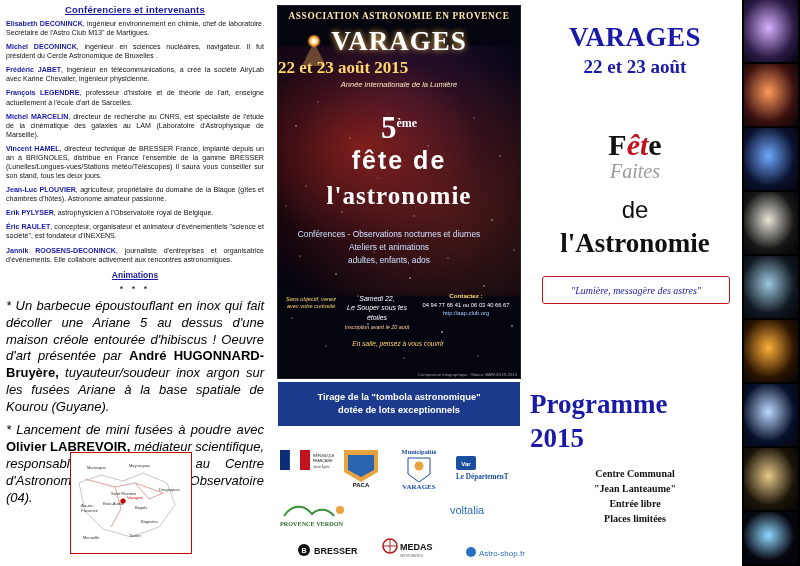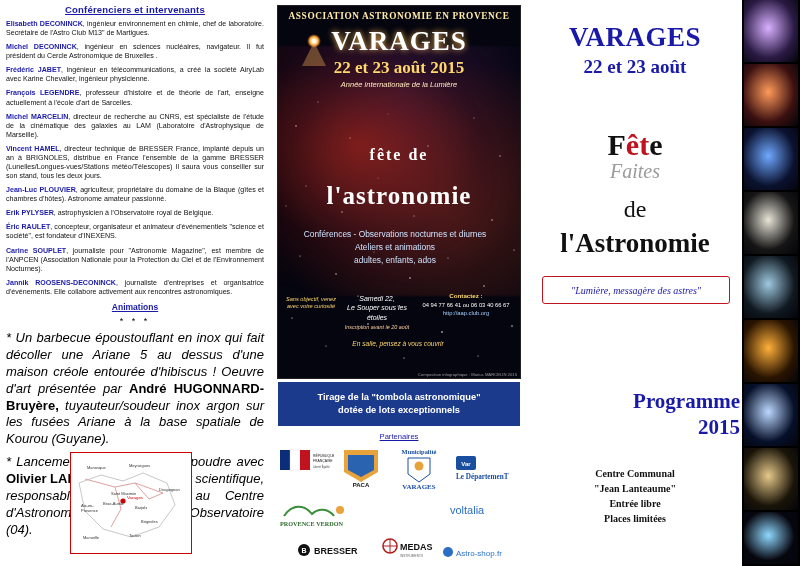--- a/index.html
+++ b/index.html
@@ -61,47 +61,47 @@
     font-size:9.3px;font-weight:bold;color:#ffe9a8;letter-spacing:.6px;
     font-family:"Liberation Serif", serif;
   }
   .varages{
     position:absolute;top:20px;left:0;width:242px;text-align:center;
     font-size:27px;font-weight:bold;color:#ffffff;letter-spacing:1px;
     font-family:"Liberation Serif", serif;
     text-shadow:0 0 6px #ffbb55;
   }
   .dates{
-    position:absolute;top:52px;left:0;width:242px;text-align:center;
+    position:absolute;top:52px;left:0;width:242px;
     font-size:17px;font-weight:bold;color:#ffd86b;
     font-family:"Liberation Serif", serif;
   }
   .annee{
     position:absolute;top:74px;left:0;width:242px;text-align:center;
     font-size:7.5px;color:#ffe9c0;font-style:italic;
   }
   .cinq{
     position:absolute;top:104px;left:0;width:242px;text-align:center;
     font-size:31px;font-weight:bold;color:#ffffff;
     font-family:"Liberation Serif", serif;
   }
   .cinq sup{font-size:12px;}
   .fete{
     position:absolute;top:140px;left:0;width:242px;text-align:center;
-    font-size:16px;font-weight:bold;color:#ffffff;letter-spacing:2px;
-    font-family:Liberation Serif, serif;
+    font-size:25px;font-weight:bold;color:#ffffff;letter-spacing:2px;
+    font-family:Liberation Sans, sans-serif;
   }
   .astro{
     position:absolute;top:176px;left:0;width:242px;text-align:center;
     font-size:25px;font-weight:bold;color:#ffffff;letter-spacing:1px;
     font-family:"Liberation Serif", serif;
   }
   .p-lines{
     position:absolute;top:222px;left:0;width:222px;text-align:center;
-    font-size:8.4px;color:#cfe2ff;line-height:1.55;margin-left:6px;
+    font-size:8.4px;color:#cfe2ff;line-height:1.55;
   }
   .sans-objectif{
     position:absolute;left:7px;top:290px;width:52px;text-align:center;
     font-size:5.6px;color:#ffd86b;line-height:1.3;font-style:italic;
   }
   .souper{
     position:absolute;left:62px;top:288px;width:74px;text-align:center;
     font-size:7px;color:#ffffff;line-height:1.35;font-style:italic;
   }
   .souper .insc{font-size:5.4px;color:#ffd0a0;}
@@ -140,64 +140,64 @@
   .logo{position:absolute;text-align:center;font-size:6px;}
 
   .lg-rf{left:6px;top:4px;width:56px;}
   .lg-paca{left:66px;top:2px;width:46px;}
   .lg-varages{left:114px;top:2px;width:66px;}
   .lg-dept{left:182px;top:10px;width:70px;}
   .lg-pv{left:6px;top:56px;width:78px;}
   .lg-volt{left:176px;top:54px;width:60px;}
   .lg-bresser{left:24px;top:98px;width:76px;}
   .lg-medas{left:106px;top:92px;width:62px;}
-  .lg-shop{left:169px;top:100px;width:72px;}
+  .lg-shop{left:192px;top:100px;width:72px;}
 
   
   .right-col{position:absolute;left:530px;top:0;width:210px;height:566px;}
   .r-varages{
     position:absolute;left:0;top:22px;width:210px;text-align:center;
     font-size:27px;font-weight:bold;color:#1a1aa8;
     font-family:"Liberation Serif", serif;letter-spacing:.5px;
   }
   .r-dates{
     position:absolute;left:0;top:56px;width:210px;text-align:center;
     font-size:19px;font-weight:bold;color:#1a1aa8;
     font-family:"Liberation Serif", serif;
   }
   .r-fete{
     position:absolute;left:0;top:128px;width:210px;text-align:center;
     font-size:30px;font-weight:bold;color:#111;
     font-family:"Liberation Serif", serif;
   }
-  .r-fete .red{color:#c1121f;text-align:center;}
+  .r-fete .red{color:#c1121f;font-style:italic;text-align:center;}
   .r-faites{
     position:absolute;left:0;top:160px;width:210px;text-align:center;
     font-size:20px;color:#9a9a9a;font-style:italic;
     font-family:"Liberation Serif", serif;
   }
   .r-de{
     position:absolute;left:0;top:196px;width:210px;text-align:center;
-    font-size:24px;color:#111;font-family:Liberation Serif, serif;
+    font-size:24px;color:#111;font-family:Liberation Sans, sans-serif;
   }
   .r-astronomie{
     position:absolute;left:0;top:228px;width:210px;text-align:center;
     font-size:27px;font-weight:bold;color:#111;
     font-family:"Liberation Serif", serif;
   }
   .r-quote{
     position:absolute;left:12px;top:276px;width:186px;height:26px;
     border:1.5px solid #c1121f;border-radius:3px;
     display:flex;align-items:center;justify-content:center;
     font-size:10px;color:#1a1aa8;font-style:italic;
     font-family:"Liberation Serif", serif;
   }
   .r-prog{
-    position:absolute;left:0;top:388px;width:210px;text-align:right;
-    font-size:21px;font-weight:bold;color:#1a1aa8;
+    position:absolute;left:0;top:388px;width:210px;text-align:left;
+    font-size:27px;font-weight:bold;color:#1a1aa8;
     font-family:"Liberation Serif", serif;line-height:1.25;
   }
   .r-centre{
     position:absolute;left:0;top:466px;width:210px;text-align:center;
     font-size:10px;font-weight:bold;color:#111;line-height:1.5;
     font-family:"Liberation Serif", serif;
   }
 
   
   .strip{
@@ -216,21 +216,20 @@
     <div id="speakers">
         <div class="speaker"><b>Elisabeth DECONINCK</b><span>, ingénieur environnement en chimie, chef de laboratoire. Secrétaire de l'Astro Club M13" de Martigues.</span></div>
         <div class="speaker"><b>Michel DECONINCK</b><span>, ingénieur en sciences nucléaires, navigateur. Il fut président du Cercle Astronomique de Bruxelles .</span></div>
         <div class="speaker"><b>Frédéric JABET</b><span>, ingénieur en télécommunications, a créé la société AiryLab avec Karine Chevalier, ingénieur physicienne.</span></div>
         <div class="speaker"><b>François LEGENDRE</b><span>, professeur d'histoire et de théorie de l'art, enseigne actuellement à l'école d'art de Sarcelles.</span></div>
         <div class="speaker"><b>Michel MARCELIN</b><span>, directeur de recherche au CNRS, est spécialiste de l'étude de la cinématique des galaxies au LAM (Laboratoire d'Astrophysique de Marseille).</span></div>
         <div class="speaker"><b>Vincent HAMEL</b><span>, directeur technique de BRESSER France, implanté depuis un an à BRIGNOLES, distribue en France l'ensemble de la gamme BRESSER (Lunelles/Longues-vues/Stations météo/Télescopes) Il saura vous conseiller sur son stand, tous les deux jours.</span></div>
         <div class="speaker"><b>Jean-Luc PLOUVIER</b><span>, agriculteur, propriétaire du domaine de la Blaque (gîtes et chambres d'hôtes). Astronome amateur passionné.</span></div>
         <div class="speaker"><b>Erik PYLYSER</b><span>, astrophysicien à l'Observatoire royal de Belgique.</span></div>
         <div class="speaker"><b>Éric RAULET</b><span>, concepteur, organisateur et animateur d'événementiels "science et société", est fondateur d'INEXENS.</span></div>
-        <div class="speaker"><b>Carine SOUPLET</b><span>, journaliste pour "Astronomie Magazine", est membre de l'ANPCEN (Association Nationale pour la Protection du Ciel et de l'Environnement Nocturnes).</span></div>
         <div class="speaker"><b>Jannik ROOSENS-DECONINCK</b><span>, journaliste d'entreprises et organisatrice d'événements. Elle collabore activement aux rencontres astronomiques.</span></div>
       </div>
     <div class="anim-title">Animations</div>
     <div class="dots">* * *</div>
     <div id="animations">
         <div class="anim-item"><span>* Un barbecue époustouflant en inox qui fait décoller une Ariane 5 au dessus d'une maison créole entourée d'hibiscus !</span><span> Oeuvre d'art présentée par </span><b>André HUGONNARD-Bruyère,</b><span> tuyauteur/soudeur inox argon sur les fusées Ariane à la base spatiale de Kourou (Guyane).</span></div>
         <div class="anim-item"><span>* Lancement de mini fusées à poudre avec </span><span></span><b>Olivier LABREVOIR,</b><span> médiateur scientifique, responsable instrumentation au Centre d'Astronomie de Saint Michel l'Observatoire (04).</span></div>
       </div>
   </div>
 
@@ -305,20 +304,21 @@
       </defs>
       <path d="M8 38 L20 14 L32 38 Z" fill="rgba(255,190,90,.35)"></path>
       <circle cx="20" cy="13" r="7" fill="url(#cg)"></circle>
       <circle cx="20" cy="13" r="2.6" fill="#fffbe8"></circle>
     </svg>
 
     <div class="assoc">ASSOCIATION  ASTRONOMIE  EN  PROVENCE</div>
     <div class="varages">VARAGES</div>
     <div class="dates">22 et 23 août 2015</div>
     <div class="annee">Année internationale de la Lumière</div>
+    <div class="cinq"><span>5</span><sup>ème</sup></div>
     <div class="fete">fête  de</div>
     <div class="astro">l'astronomie</div>
     <div class="p-lines" id="poster-lines">
         <div>Conférences - Observations nocturnes et diurnes</div>
         <div>Ateliers et animations</div>
         <div>adultes, enfants, ados</div>
       </div>
 
     <div class="sans-objectif">Sans objectif, venez avec votre curiosité</div>
     <div class="souper">
@@ -333,21 +333,20 @@
     </div>
     <div class="salle">En salle, pensez à vous couvrir</div>
     <div class="credit">Composition infographique : Marius MARCELIN 2015</div>
   </div>
 
   <div class="dimanche">
     <div>Tirage de la "tombola astronomique"</div>
     <div>dotée de lots exceptionnels</div>
   </div>
 
-  <div class="part-title">Partenaires</div>
   <div class="logos">
 
     <div class="logo lg-rf">
       <svg width="56" height="34" viewBox="0 0 56 34">
         <rect x="2" y="2" width="10" height="20" fill="#0b2d7a"></rect>
         <rect x="12" y="2" width="10" height="20" fill="#ffffff" stroke="#ccc" stroke-width=".3"></rect>
         <rect x="22" y="2" width="10" height="20" fill="#c1121f"></rect>
         <text x="35" y="9" font-size="3.4" fill="#111" font-family="Liberation Sans">RÉPUBLIQUE</text>
         <text x="35" y="14" font-size="3.4" fill="#111" font-family="Liberation Sans">FRANÇAISE</text>
         <text x="35" y="20" font-size="2.6" fill="#444" font-family="Liberation Sans">Liberté Égalité</text>

